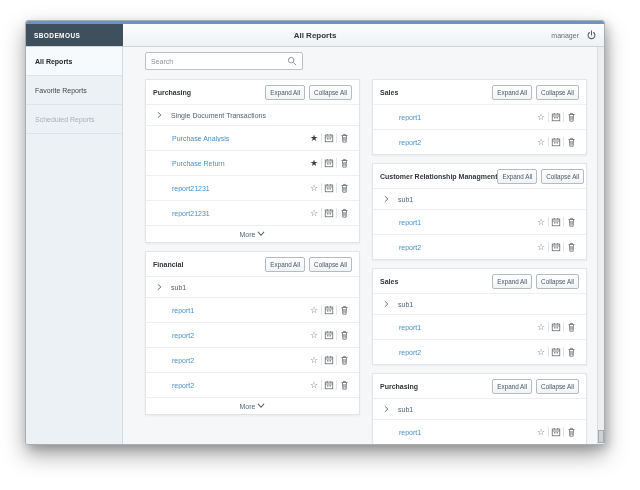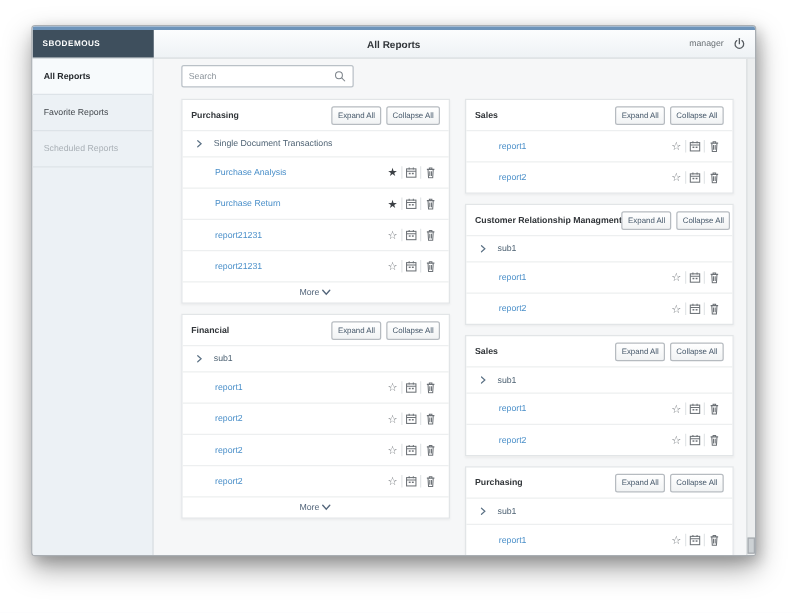--- a/index.html
+++ b/index.html
@@ -28,21 +28,21 @@
 
   .bodyrow { flex:1; display:flex; min-height:0; }
   .sidebar { width:97px; flex:none; background:#ecf1f5; border-right:1px solid #d3d9de; }
   .side-item { height:29px; display:flex; align-items:center; padding:0 9px;
                font-size:7px; color:#41464b; border-bottom:1px solid #dde3e8; cursor:pointer; }
   .side-item.selected { font-weight:bold; color:#24282c; background:#f7fafc; }
   .side-item.disabled { color:#a9b0b6; }
 
   .main { flex:1; position:relative; background:#f6f7f8; overflow:hidden;
           padding:5px 14px 0 22px; }
-  .searchbox { width:138px; height:18px; background:#fff; border:1px solid #bac1c7;
+  .searchbox { width:158px; height:18px; background:#fff; border:1px solid #bac1c7;
                border-radius:2px; display:flex; align-items:center; padding:0 5px;
                margin-bottom:9px; }
   .searchbox input { flex:1; min-width:0; border:none; outline:none; background:transparent;
                      font-size:7px; color:#32363a; font-family:inherit; }
   .searchbox input::placeholder { color:#8d959c; }
 
   .columns { display:flex; gap:12px; align-items:flex-start; }
   .column { width:215px; display:flex; flex-direction:column; gap:8px; }
 
   .card { background:#fff; border:1px solid #e2e5e7; box-shadow:0 1px 2px rgba(0,0,0,0.05); }

